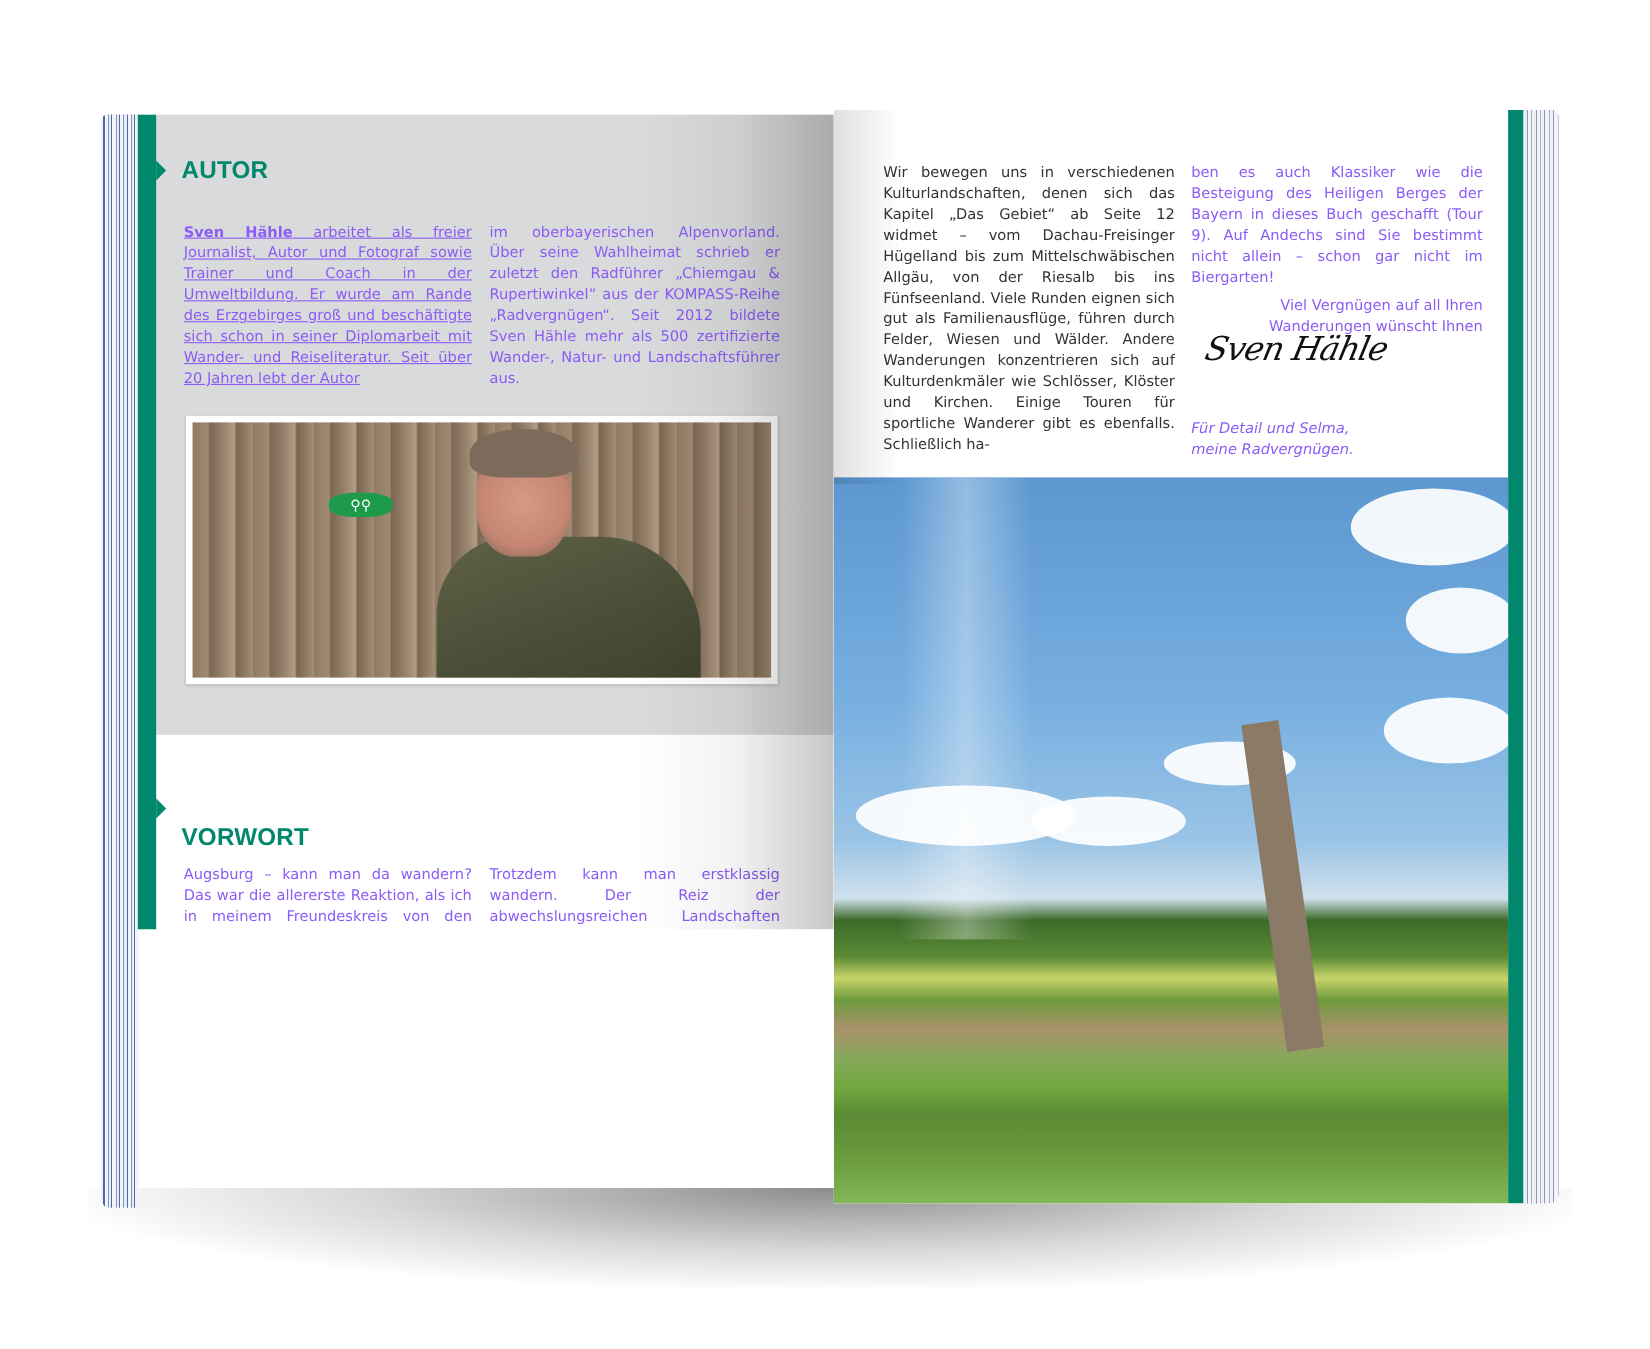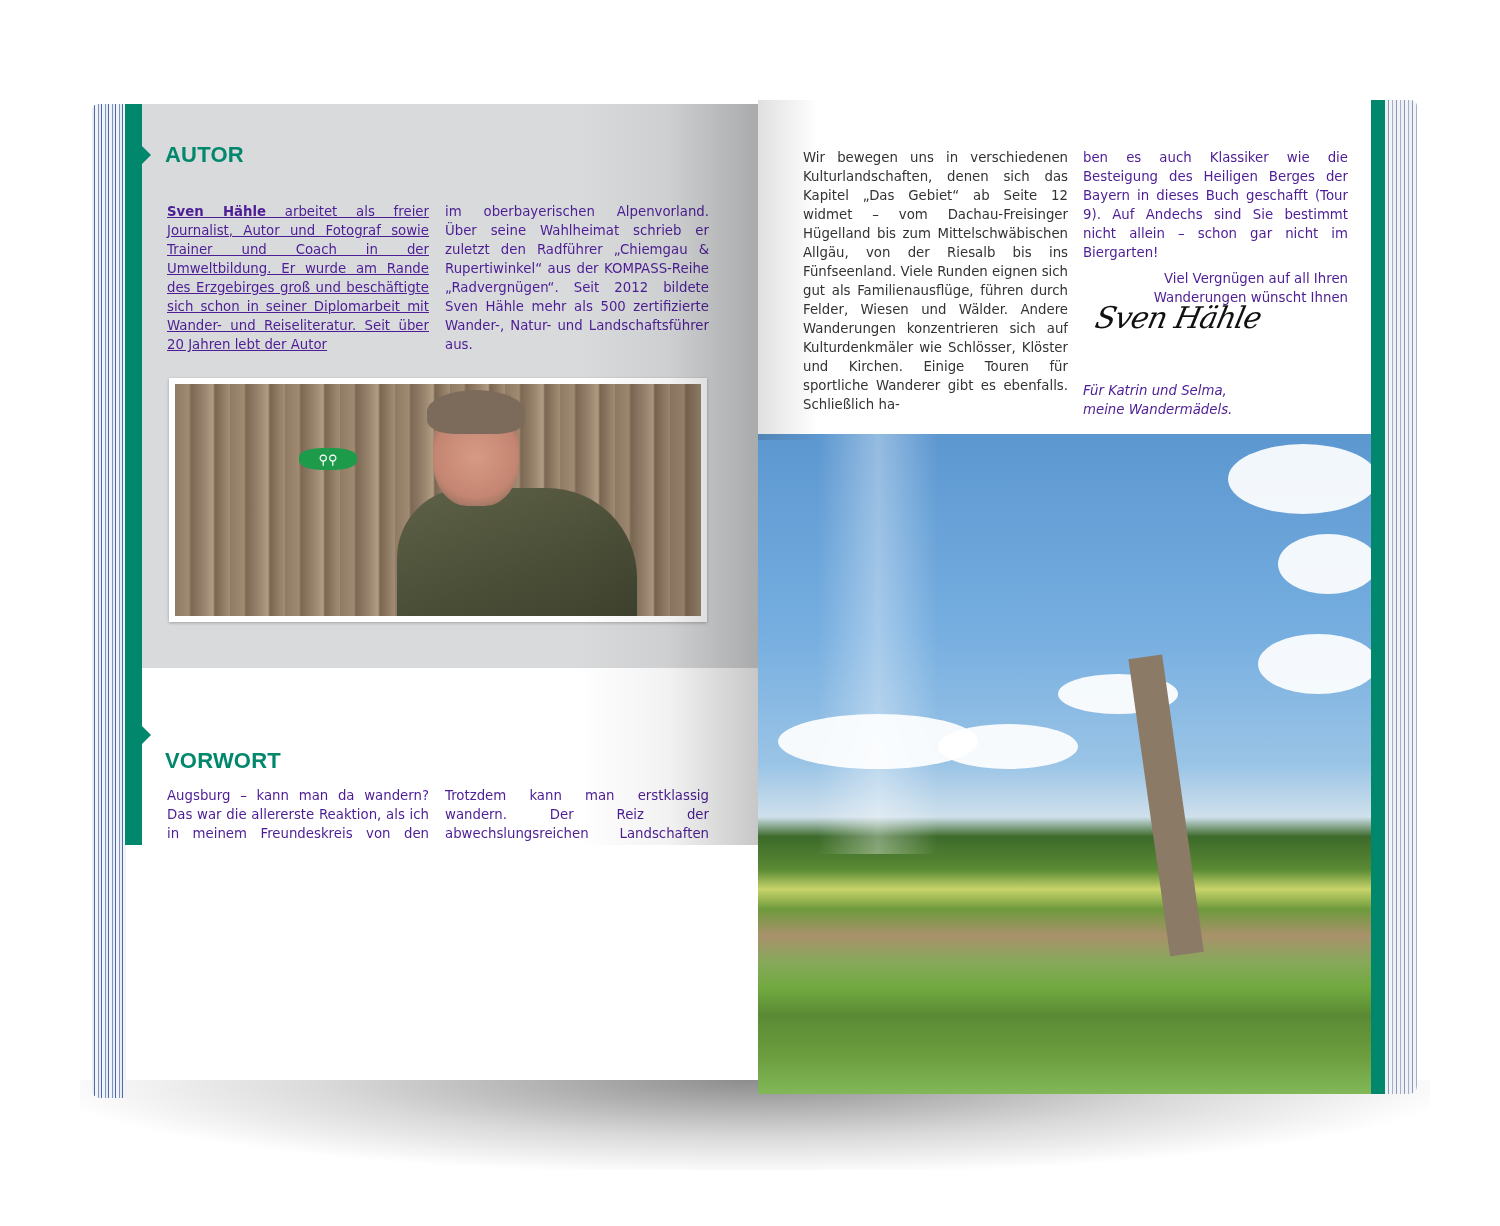--- a/index.html
+++ b/index.html
@@ -9,21 +9,21 @@
   .edges-right{position:absolute;left:1385px;top:100px;width:32px;height:994px;background:repeating-linear-gradient(90deg,#eef0f4 0px,#eef0f4 3px,#8b97b8 3px,#8b97b8 4px,#f3f4f7 4px,#f3f4f7 7px,#a5aec6 7px,#a5aec6 8px);border-radius:0 6px 8px 0;}
   .page-left{position:absolute;left:125px;top:104px;width:633px;height:741px;background:#fff;overflow:hidden;}
   .page-right{position:absolute;left:758px;top:100px;width:627px;height:994px;background:#fff;overflow:hidden;}
   .spine-left{position:absolute;left:0;top:0;width:17px;height:100%;background:#00876c;}
   .spine-right{position:absolute;right:0;top:0;width:14px;height:100%;background:#00876c;}
   .gray-band{position:absolute;left:17px;top:0;right:0;height:564px;background:#d9dadb;}
   .gutter-shade-l{position:absolute;right:0;top:0;width:180px;height:100%;background:linear-gradient(90deg,rgba(0,0,0,0) 0%,rgba(0,0,0,0.05) 50%,rgba(0,0,0,0.22) 100%);pointer-events:none;}
   .gutter-shade-r{position:absolute;left:0;top:0;width:60px;height:340px;background:linear-gradient(90deg,rgba(0,0,0,0.12) 0%,rgba(0,0,0,0) 100%);pointer-events:none;}
   .arrow{position:absolute;left:17px;width:0;height:0;border-top:9px solid transparent;border-bottom:9px solid transparent;border-left:9px solid #00876c;}
   .heading{position:absolute;left:40px;font-family:"Liberation Sans",sans-serif;font-weight:bold;font-size:22px;color:#00876c;letter-spacing:0.2px;}
-  .col{position:absolute;font-family:"DejaVu Sans",sans-serif;font-size:13.3px;line-height:19px;color:#4c1d95;text-align:justify;}
+  .col{position:absolute;font-family:"DejaVu Sans",sans-serif;font-size:13.3px;line-height:19px;color:#8b5cf6;text-align:justify;}
   .col p{margin:0;}
   .col b{font-weight:bold;}
   .photo-frame{position:absolute;left:44px;top:274px;width:538px;height:244px;background:#fff;box-shadow:0 1px 3px rgba(0,0,0,0.25);}
   .portrait{position:absolute;left:6px;top:6px;width:526px;height:232px;overflow:hidden;
     background:repeating-linear-gradient(90deg,#8f7a63 0px,#a08a72 14px,#7c6853 16px,#9b8670 30px,#b19c83 38px,#7a6651 40px,#a28d75 55px);}
   .sign{position:absolute;left:124px;top:64px;width:58px;height:22px;background:#1e9b4a;border-radius:40%;display:flex;align-items:center;justify-content:center;color:#fff;font-size:13px;}
   .person-head{position:absolute;left:258px;top:12px;width:86px;height:110px;border-radius:45% 45% 40% 40%;background:radial-gradient(circle at 50% 55%,#d79a84 0%,#c48672 55%,#7a6656 85%);}
   .person-hair{position:absolute;left:252px;top:6px;width:98px;height:44px;border-radius:50% 50% 30% 30%;background:#7c6b5a;}
   .person-body{position:absolute;left:222px;top:104px;width:240px;height:140px;border-radius:70px 90px 0 0;background:linear-gradient(160deg,#5e6247 0%,#4a4d36 60%,#3d402c 100%);}
   .landscape{position:absolute;left:0;top:334px;width:613px;height:660px;overflow:hidden;
@@ -82,22 +82,22 @@
 <div class="page-right">
   <div class="spine-right"></div>
 
   <div class="col" style="left:45px;top:48px;width:265px;color:#333;">
     <p>Wir bewegen uns in verschiedenen Kulturlandschaften, denen sich das Kapitel „Das Gebiet“ ab Seite 12 widmet – vom Dachau-Freisinger Hügelland bis zum Mittelschwäbischen Allgäu, von der Riesalb bis ins Fünfseenland. Viele Runden eignen sich gut als Familienausflüge, führen durch Felder, Wiesen und Wälder. Andere Wanderungen konzentrieren sich auf Kulturdenkmäler wie Schlösser, Klöster und Kirchen. Einige Touren für sportliche Wanderer gibt es ebenfalls. Schließlich ha-</p>
   </div>
   <div class="col" style="left:325px;top:48px;width:265px;">
     <p>ben es auch Klassiker wie die Besteigung des Heiligen Berges der Bayern in dieses Buch geschafft (Tour 9). Auf Andechs sind Sie bestimmt nicht allein – schon gar nicht im Biergarten!</p>
     <p style="margin-top:7px;text-align:right;">Viel Vergnügen auf all Ihren Wanderungen wünscht Ihnen</p>
     <div style="height:74px;"></div>
-    <p class="dedication" style="text-align:left;">Für Katrin und Selma,</p>
-    <p class="dedication" style="text-align:left;">meine Wandermädels.</p>
+    <p class="dedication" style="text-align:left;">Für Detail und Selma,</p>
+    <p class="dedication" style="text-align:left;">meine Radvergnügen.</p>
   </div>
   <div class="signature">Sven Hähle</div>
 
   <div class="landscape">
     <div class="light-beam"></div>
     <div class="cloud" style="left:470px;top:10px;width:150px;height:70px;"></div>
     <div class="cloud" style="left:520px;top:100px;width:100px;height:60px;"></div>
     <div class="cloud" style="left:500px;top:200px;width:120px;height:60px;"></div>
     <div class="cloud" style="left:20px;top:280px;width:200px;height:55px;"></div>
     <div class="cloud" style="left:180px;top:290px;width:140px;height:45px;"></div>

